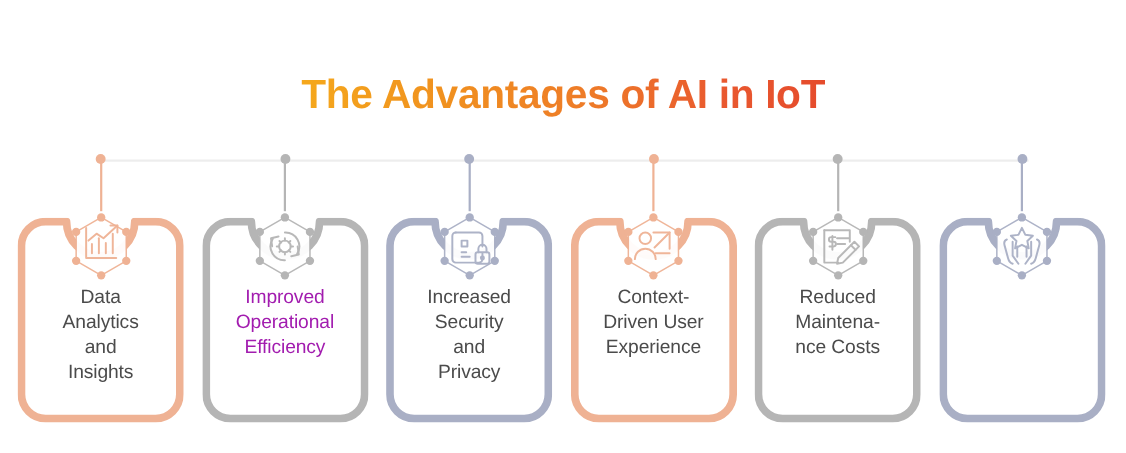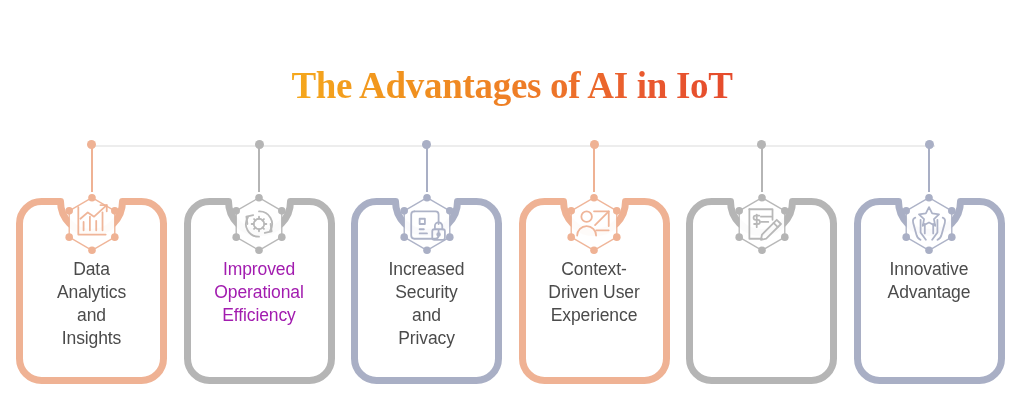--- a/index.html
+++ b/index.html
@@ -135,21 +135,21 @@
     font-family: "Liberation Sans", "DejaVu Sans", sans-serif;
     white-space: pre-line;
   }
 </style>
 </head>
 <body style="background: rgb(255, 255, 255);">
 
 <div id="infographic" style="background: rgb(255, 255, 255);">
 
   <div id="title-wrap">
-    <h1 id="page-title" style="background-image: linear-gradient(90deg, rgb(245, 168, 28) 0%, rgb(240, 144, 31) 28%, rgb(238, 123, 40) 55%, rgb(233, 89, 47) 80%, rgb(229, 75, 44) 100%); font-family: Liberation Serif, serif;">The Advantages of AI in IoT</h1>
+    <h1 id="page-title" style="background-image: linear-gradient(90deg, rgb(245, 168, 28) 0%, rgb(240, 144, 31) 28%, rgb(238, 123, 40) 55%, rgb(233, 89, 47) 80%, rgb(229, 75, 44) 100%);">The Advantages of AI in IoT</h1>
   </div>
 
   <div id="rail" style="background: rgb(237, 237, 237);"></div>
 
   <div id="cards">
       <div class="card-slot" style="left: 8px;">
         <div class="stem">
           <div class="stem-line" style="background: rgb(239, 178, 148);"></div>
           <div class="stem-dot" style="background: rgb(239, 178, 148);"></div>
         </div>
@@ -306,20 +306,23 @@
                 </g>
               </svg>
             </g>
             <circle cx="38.00" cy="13.00" r="3.6" fill="#B5B5B5"></circle>
             <circle cx="59.65" cy="25.50" r="3.6" fill="#B5B5B5"></circle>
             <circle cx="59.65" cy="50.50" r="3.6" fill="#B5B5B5"></circle>
             <circle cx="38.00" cy="63.00" r="3.6" fill="#B5B5B5"></circle>
             <circle cx="16.35" cy="50.50" r="3.6" fill="#B5B5B5"></circle>
             <circle cx="16.35" cy="25.50" r="3.6" fill="#B5B5B5"></circle>
           </svg></div>
+        <div class="card-label" style="color: rgb(75, 75, 75);">Reduced
+Maintena-
+nce Costs</div>
       </div>
       <div class="card-slot" style="left: 845.5px;">
         <div class="stem">
           <div class="stem-line" style="background: rgb(169, 175, 197);"></div>
           <div class="stem-dot" style="background: rgb(169, 175, 197);"></div>
         </div>
         <div class="card-svg"><svg viewBox="0 0 151 186" width="151" height="186">
             <path d="M 44.5 3.5 A 31 31 0 0 0 106.5 3.5 L 125.5 3.5 A 22 22 0 0 1 147.5 25.5 L 147.5 160.5 A 22 22 0 0 1 125.5 182.5 L 25.5 182.5 A 22 22 0 0 1 3.5 160.5 L 3.5 25.5 A 22 22 0 0 1 25.5 3.5 Z" fill="#FFFFFF" stroke="#A9AFC5" stroke-width="7" stroke-linejoin="round"></path>
           </svg></div>
         <div class="hex-wrap"><svg viewBox="0 0 76 76" width="84" height="80">
@@ -336,18 +339,16 @@
                 </g>
               </svg>
             </g>
             <circle cx="38.00" cy="13.00" r="3.6" fill="#A9AFC5"></circle>
             <circle cx="59.65" cy="25.50" r="3.6" fill="#A9AFC5"></circle>
             <circle cx="59.65" cy="50.50" r="3.6" fill="#A9AFC5"></circle>
             <circle cx="38.00" cy="63.00" r="3.6" fill="#A9AFC5"></circle>
             <circle cx="16.35" cy="50.50" r="3.6" fill="#A9AFC5"></circle>
             <circle cx="16.35" cy="25.50" r="3.6" fill="#A9AFC5"></circle>
           </svg></div>
-        <div class="card-label" style="color: rgb(75, 75, 75);">Innovative
-Advantage</div>
       </div>
     </div>
 
 </div>
 
 </body></html>

